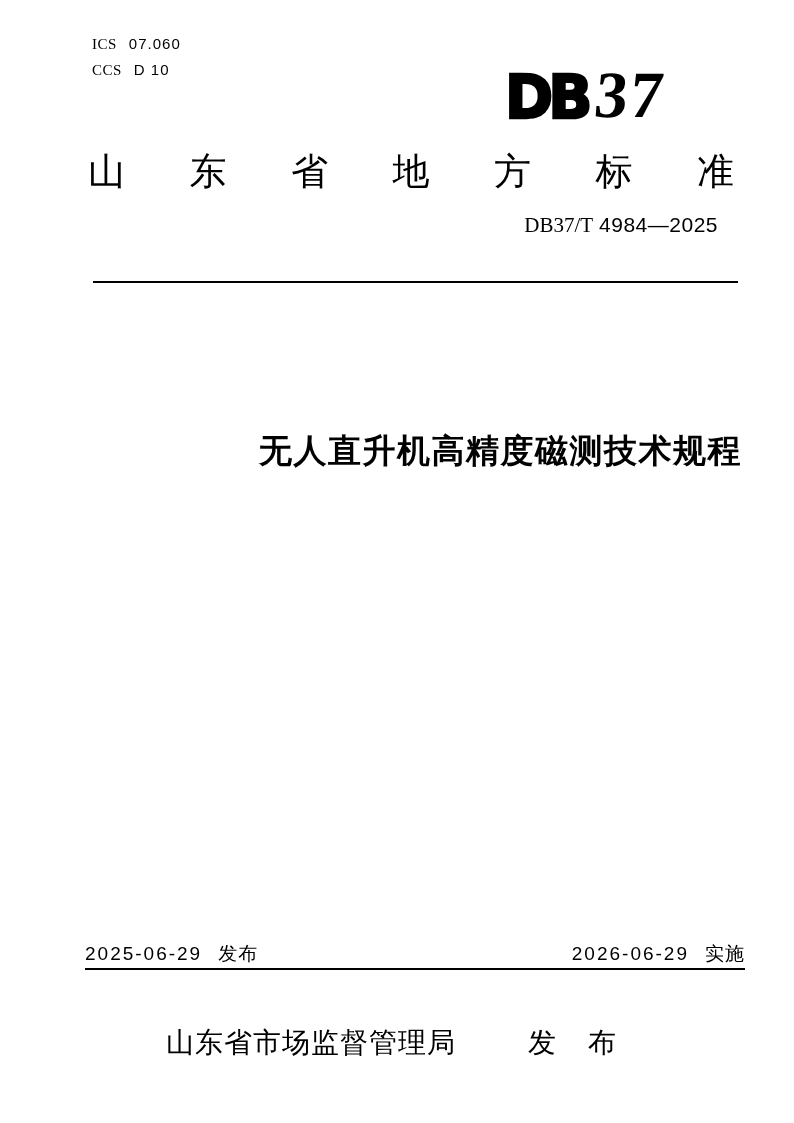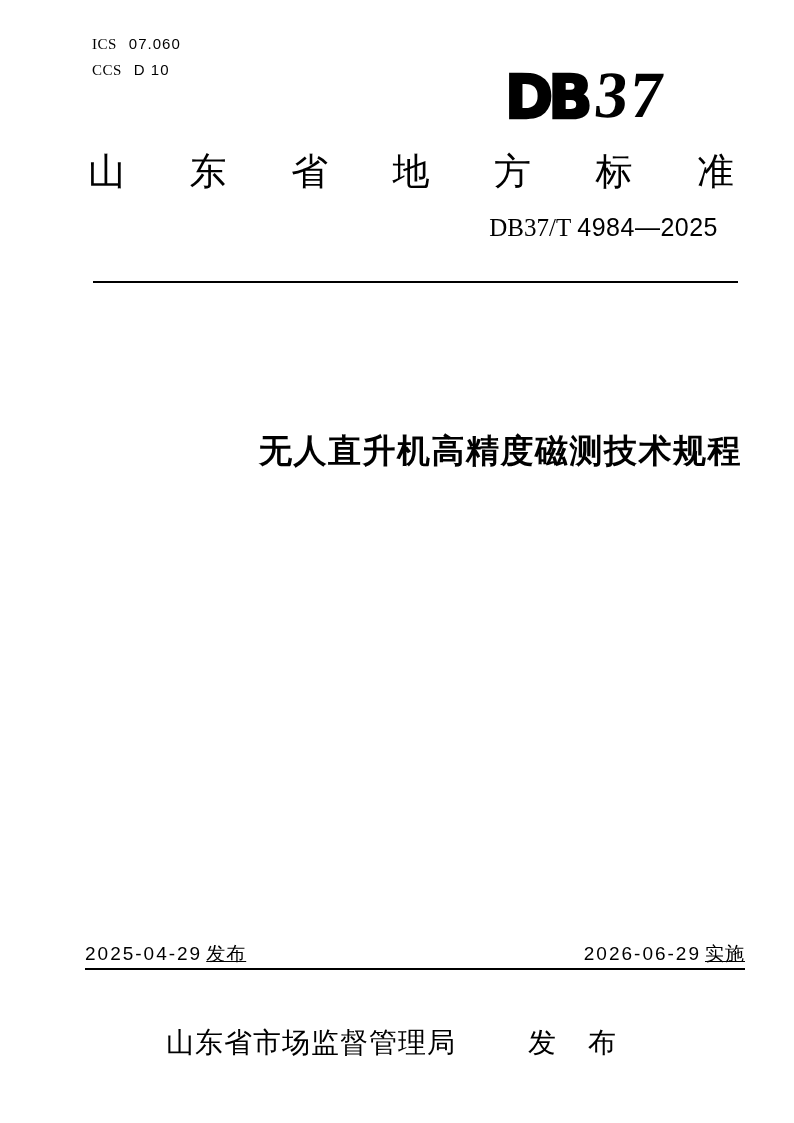--- a/index.html
+++ b/index.html
@@ -75,21 +75,21 @@
     font-size: 37px;
     font-weight: 500;
     line-height: 1.1;
   }
 
   
   .standard-code {
     position: absolute;
     right: 76px;
     top: 213px;
-    font-size: 25px;
+    font-size: 21px;
     white-space: nowrap;
     text-align: right;
   }
   .code-prefix { font-family: "Liberation Serif", serif; }
   .code-number { font-family: "Liberation Sans", sans-serif; margin-left: 6px; letter-spacing: 0.5px; }
 
   
   .rule-top {
     position: absolute;
     left: 93px;
@@ -135,21 +135,21 @@
     position: absolute;
     left: 85px;
     top: 941px;
     width: 660px;
     display: flex;
     justify-content: space-between;
     font-size: 19px;
     font-weight: 500;
   }
   .date-value { letter-spacing: 2px; }
-  .date-label { margin-left: 4px; letter-spacing: 1px; text-decoration: underline; }
+  .date-label { margin-left: 16px; letter-spacing: 1px; }
 
   
   .publisher-row {
     position: absolute;
     left: 70px;
     top: 1024px;
     width: 654px;
     display: flex;
     justify-content: center;
     align-items: baseline;
@@ -193,21 +193,21 @@
     <span class="code-prefix">DB37/T</span><span class="code-number">4984—2025</span>
   </div>
 
   <div class="rule-top"></div>
 
   <div class="title-cn">无人直升机高精度磁测技术规程</div>
 
 
   <div class="date-row">
     <div>
-      <span class="date-value">2025-04-29</span><span class="date-label">发布</span>
+      <span class="date-value">2025-06-29</span><span class="date-label">发布</span>
     </div>
     <div>
       <span class="date-value">2026-06-29</span><span class="date-label">实施</span>
     </div>
   </div>
 
   <div class="rule-bottom"></div>
 
   <div class="publisher-row">
     <span class="publisher-name">山东省市场监督管理局</span>

